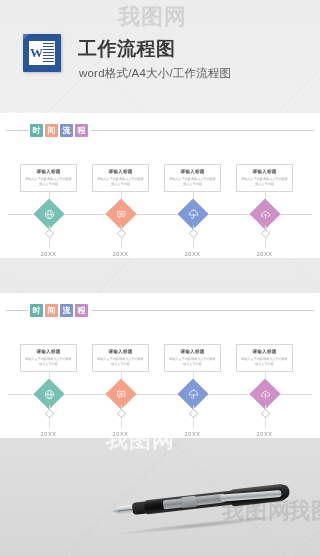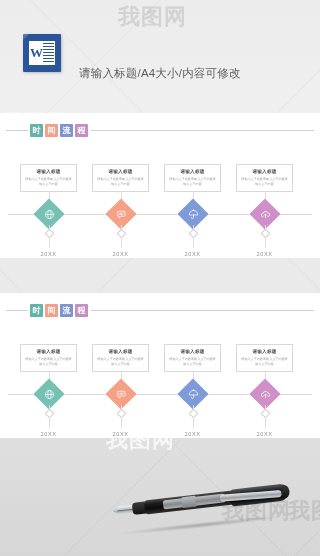--- a/index.html
+++ b/index.html
@@ -203,21 +203,22 @@
           <i></i>
             <i></i>
             <i></i>
             <i></i>
             <i></i>
             <i></i>
             <i></i>
         </div>
       </div>
     </div>
-    <div class="title-sub">请输入标题/A4大小/内容可修改</div>
+    <div class="title-main">工作流程图</div>
+    <div class="title-sub">word格式/A4大小/工作流程图</div>
   </div>
 
   <div class="slide" id="slide1">
     <div class="slide-inner">
         <div class="tagrow">
           <div class="rule-l"></div>
           <div class="rule-r"></div>
           <div class="tags">
             <div class="tag" style="background: rgb(100, 179, 168);">时</div>
             <div class="tag" style="background: rgb(242, 160, 138);">间</div>

